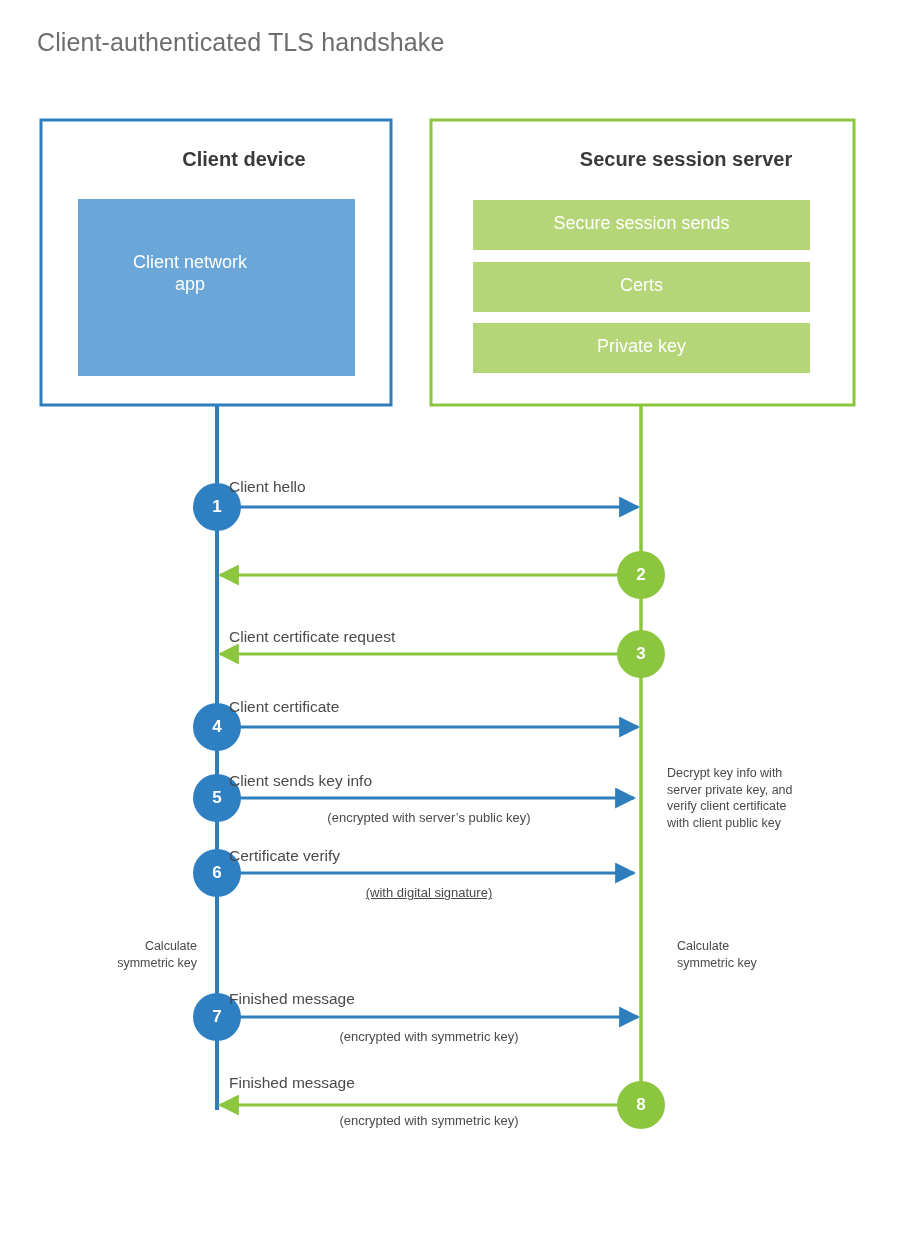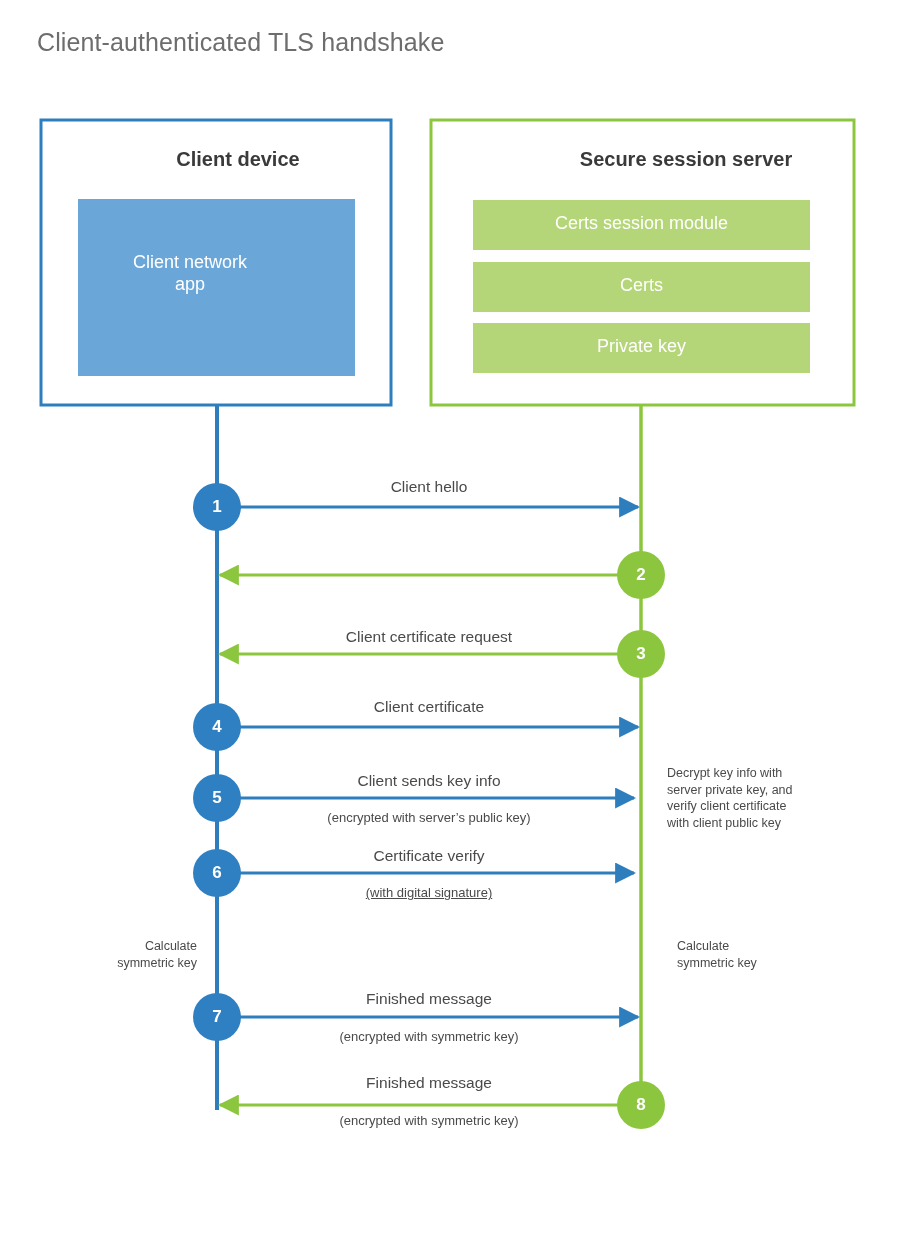--- a/index.html
+++ b/index.html
@@ -39,40 +39,40 @@
     font-weight: 400;
     color: #6d6d6d;
     letter-spacing: 0.1px;
   }
   .party-title {
     font-size: 20px;
     font-weight: bold;
     color: #3a3a3a;
     text-align: center;
   }
-  #client-party-title { left: 40px; top: 148px; width: 396px; }
+  #client-party-title { left: 46px; top: 148px; width: 396px; }
   #server-party-title { left: 430px; top: 148px; width: 512px; }
 
   .inner-block-label {
     color: #ffffff;
     font-size: 18px;
     text-align: center;
     line-height: 1.22;
   }
   #client-app-label {
     left: 78px; top: 252px; width: 224px;
   }
   #ssm-label   { left: 473px; top: 213px; width: 337px; }
   #certs-label { left: 473px; top: 275px; width: 337px; }
   #pkey-label  { left: 473px; top: 336px; width: 337px; }
 
   .msg-label {
     font-size: 15.5px;
     color: #4a4a4a;
-    text-align: center;
+    text-align: left;
     white-space: nowrap;
   }
   .msg-sub {
     font-size: 13px;
     color: #4a4a4a;
     text-align: center;
     white-space: nowrap;
   }
   .side-note {
     font-size: 12.5px;
@@ -147,21 +147,21 @@
   </svg>
 
   <div class="txt" id="page-title">Client-authenticated TLS handshake</div>
 
   <div class="txt party-title" id="client-party-title">Client device</div>
   <div class="txt party-title" id="server-party-title">Secure session server</div>
 
   <div class="txt inner-block-label" id="client-app-label" style="white-space:pre-line;">Client network
 app</div>
 
-  <div class="txt inner-block-label" id="ssm-label">Certs session module</div>
+  <div class="txt inner-block-label" id="ssm-label">Secure session sends</div>
   <div class="txt inner-block-label" id="certs-label">Certs</div>
   <div class="txt inner-block-label" id="pkey-label">Private key</div>
 
   <div class="step-num" style="left:193px; top:483px;">1</div>
   <div class="step-num" style="left:617px; top:551px;">2</div>
   <div class="step-num" style="left:617px; top:630px;">3</div>
   <div class="step-num" style="left:193px; top:703px;">4</div>
   <div class="step-num" style="left:193px; top:774px;">5</div>
   <div class="step-num" style="left:193px; top:849px;">6</div>
   <div class="step-num" style="left:193px; top:993px;">7</div>

